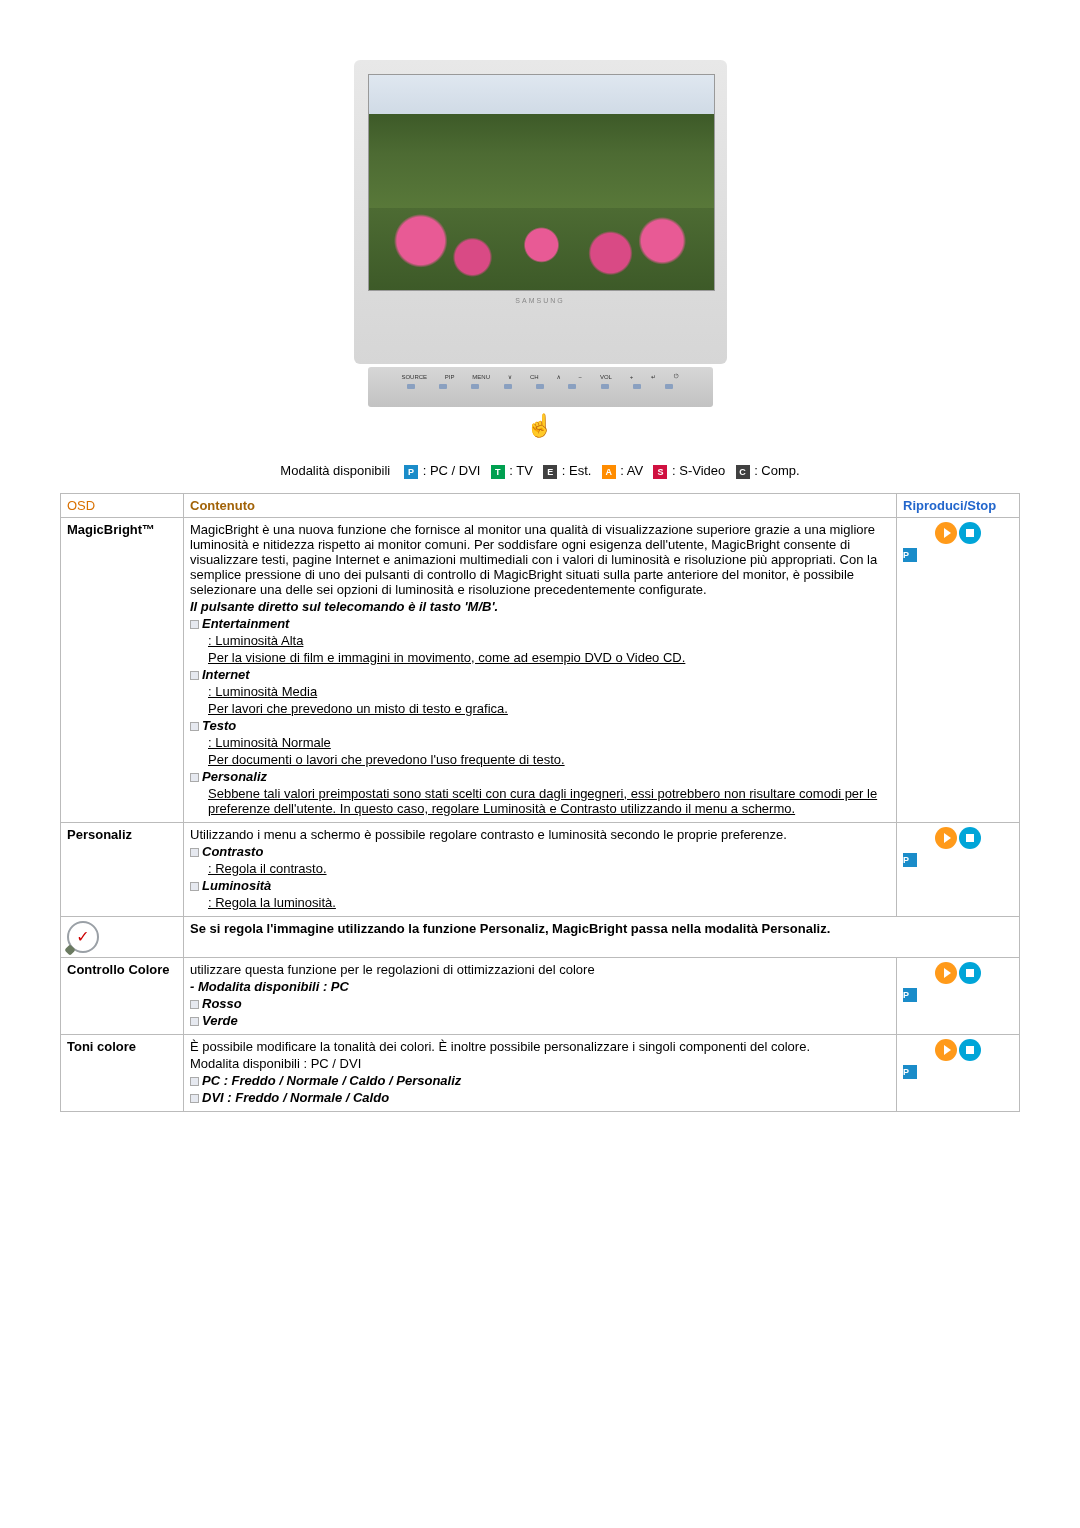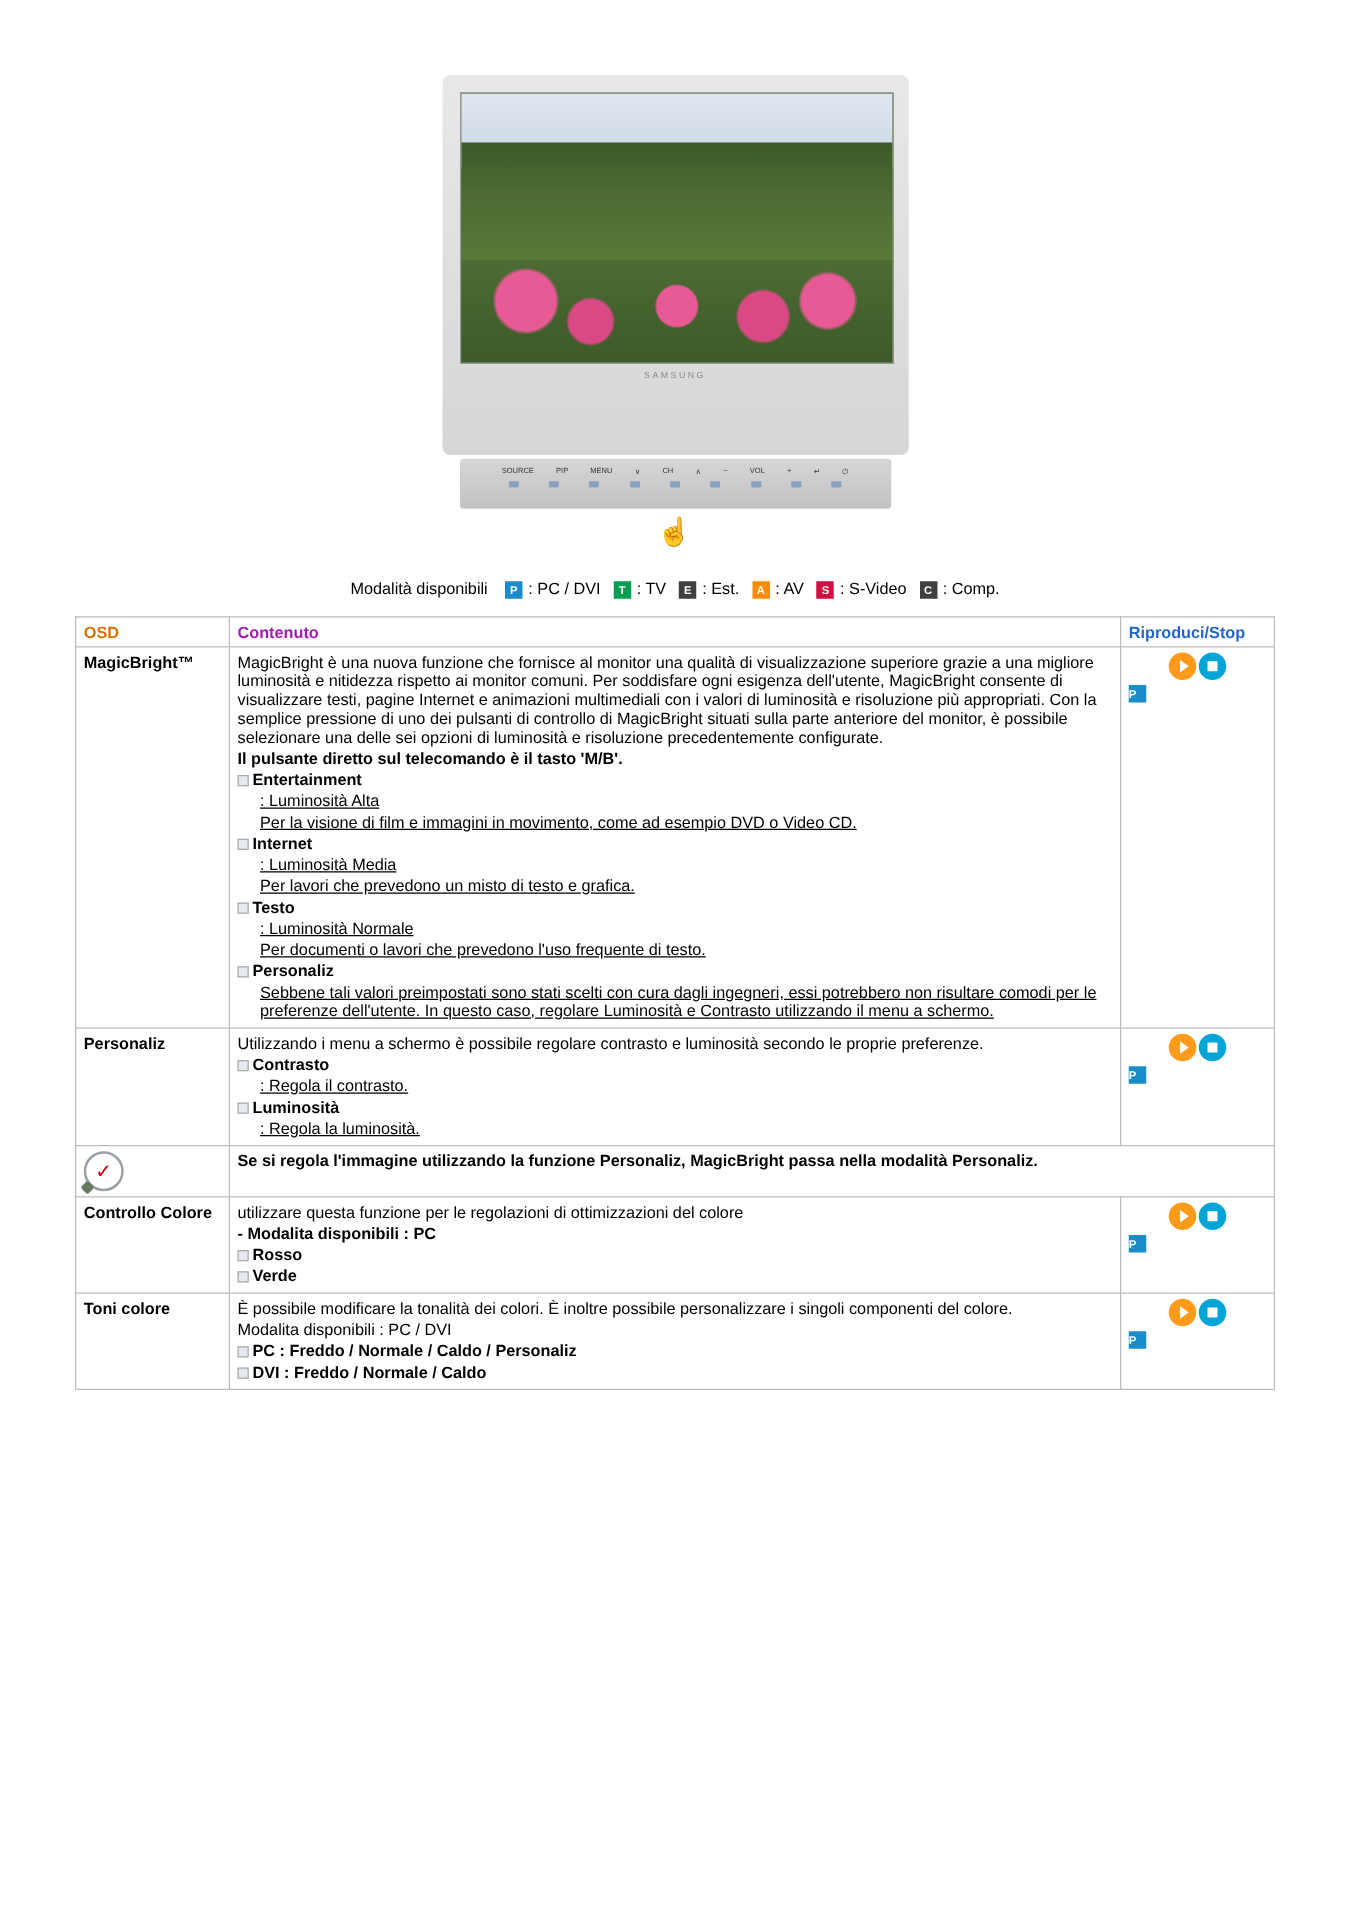--- a/index.html
+++ b/index.html
@@ -118,29 +118,29 @@
     border-collapse: collapse;
     width: 100%;
   }
   table.main td, table.main th {
     border: 1px solid #bbb;
     padding: 4px 6px;
     vertical-align: top;
     text-align: left;
     font-size: 13px;
   }
-  th.h-osd { color: #d97000; font-weight: bold; width: 110px;}
-  th.h-cont { color: #a21caf; font-weight: bold;}
+  th.h-osd { color: #d97000; font-weight: normal; width: 110px;}
+  th.h-cont { color: #a16207; font-weight: bold;}
   th.h-rip { color: #2266cc; font-weight: bold; width: 110px; text-align:center;}
   td.osd-col { font-weight: bold; width:110px;}
   td.rip-col { text-align:center; vertical-align:middle; width:110px;}
   .sq { display:inline-block; width:7px; height:7px; background:#e6e9f0; border:1px solid #aaa; margin-right:3px; vertical-align:middle;}
   .content p { margin: 0 0 2px 0;}
   .indent1 { margin-left: 18px !important; text-decoration: underline;}
-  .bold { font-weight: bold;}
+  .bold { font-weight: bold; font-style: italic;}
   .play-stop {
     display:flex;
     justify-content:center;
     align-items:center;
     gap:2px;
   }
   .play-btn, .stop-btn {
     width:22px;height:22px;border-radius:50%;
     display:flex;align-items:center;justify-content:center;
   }

